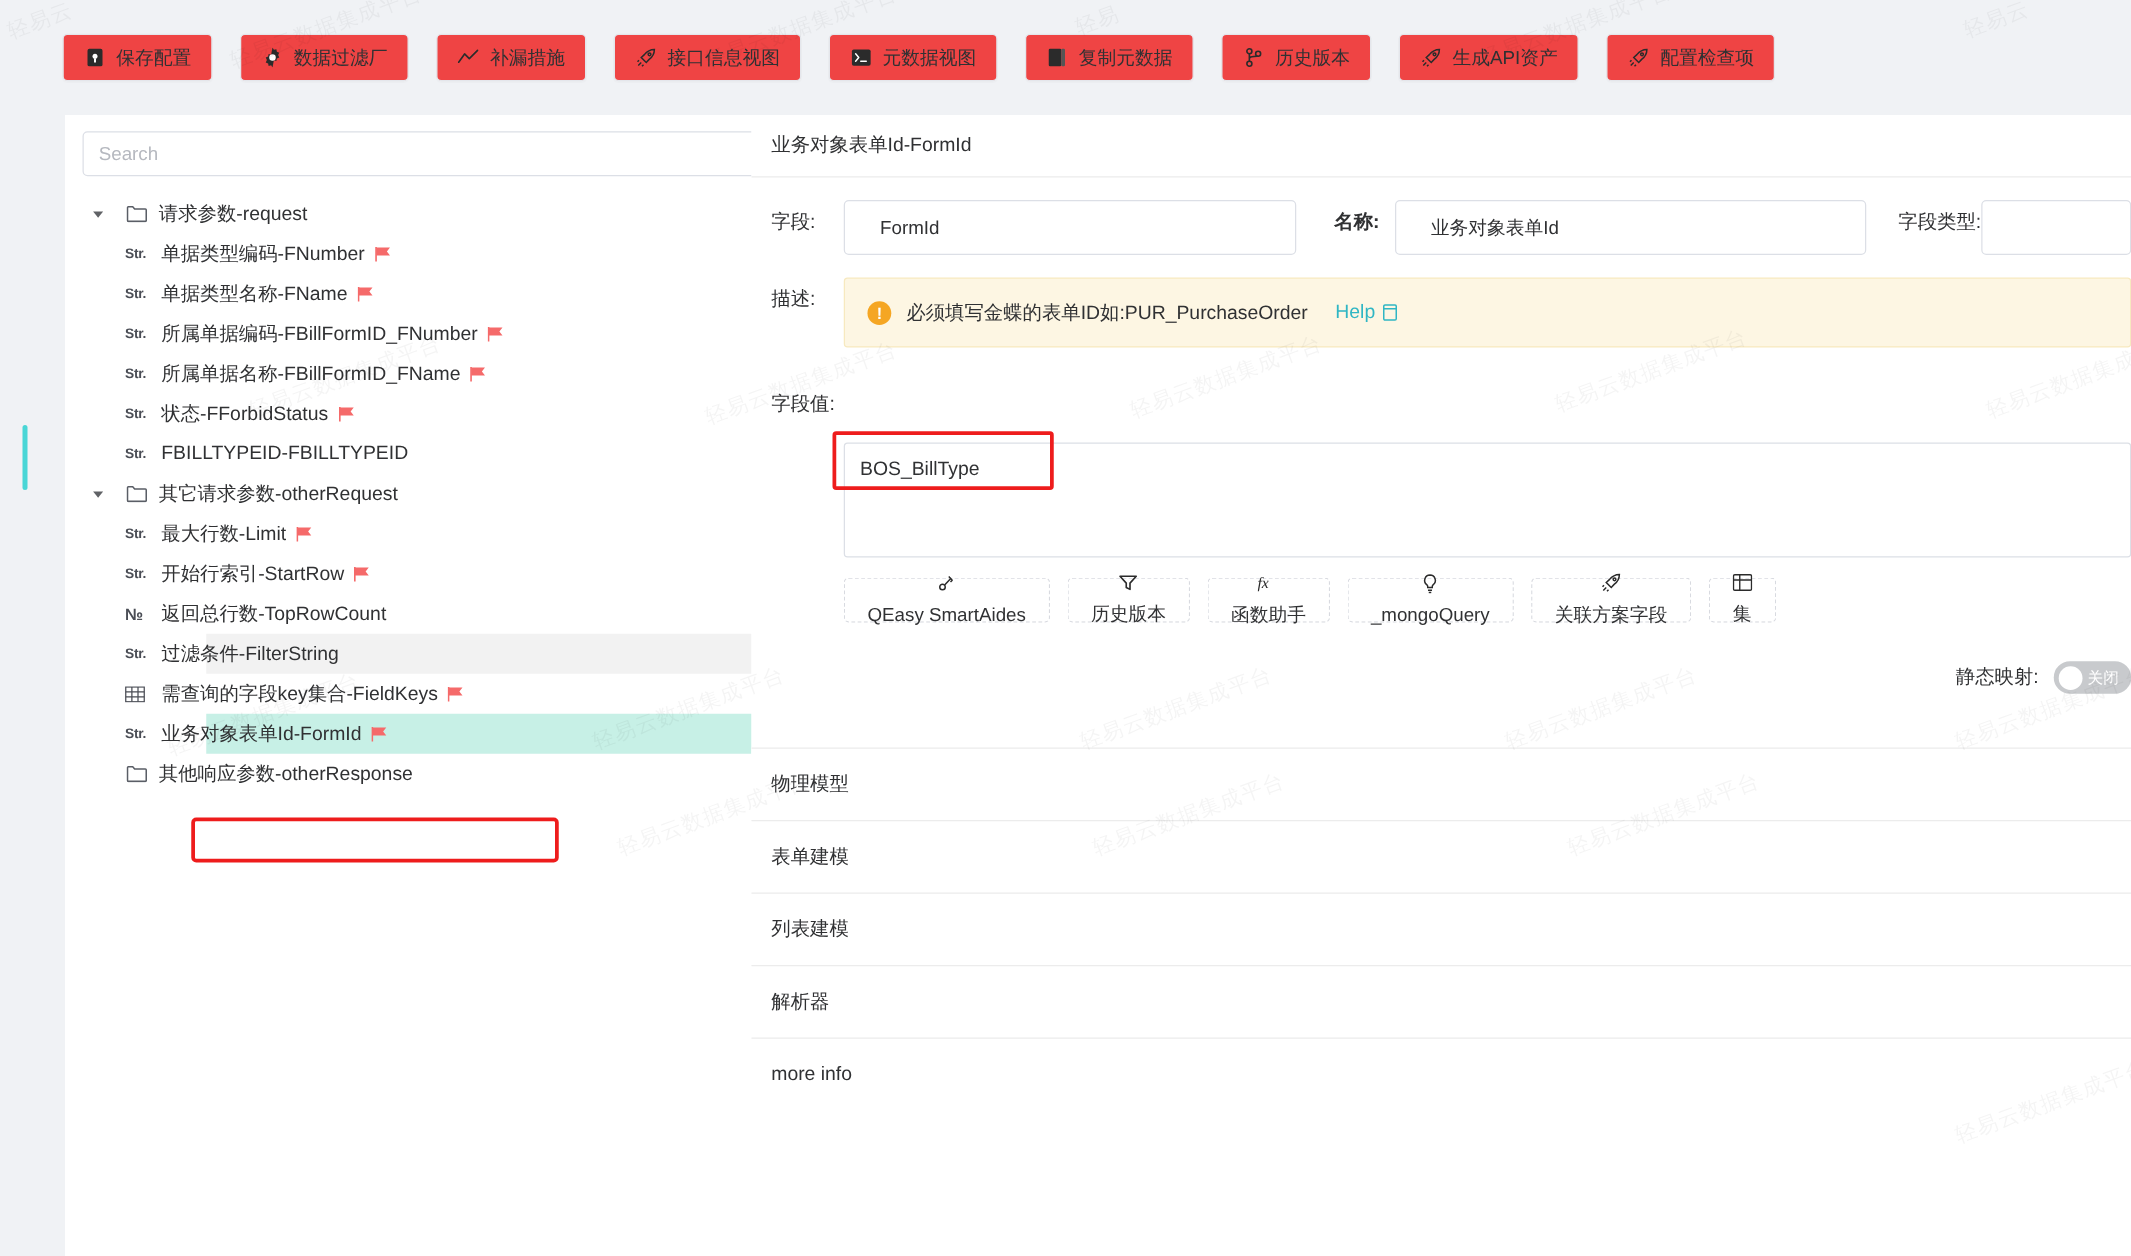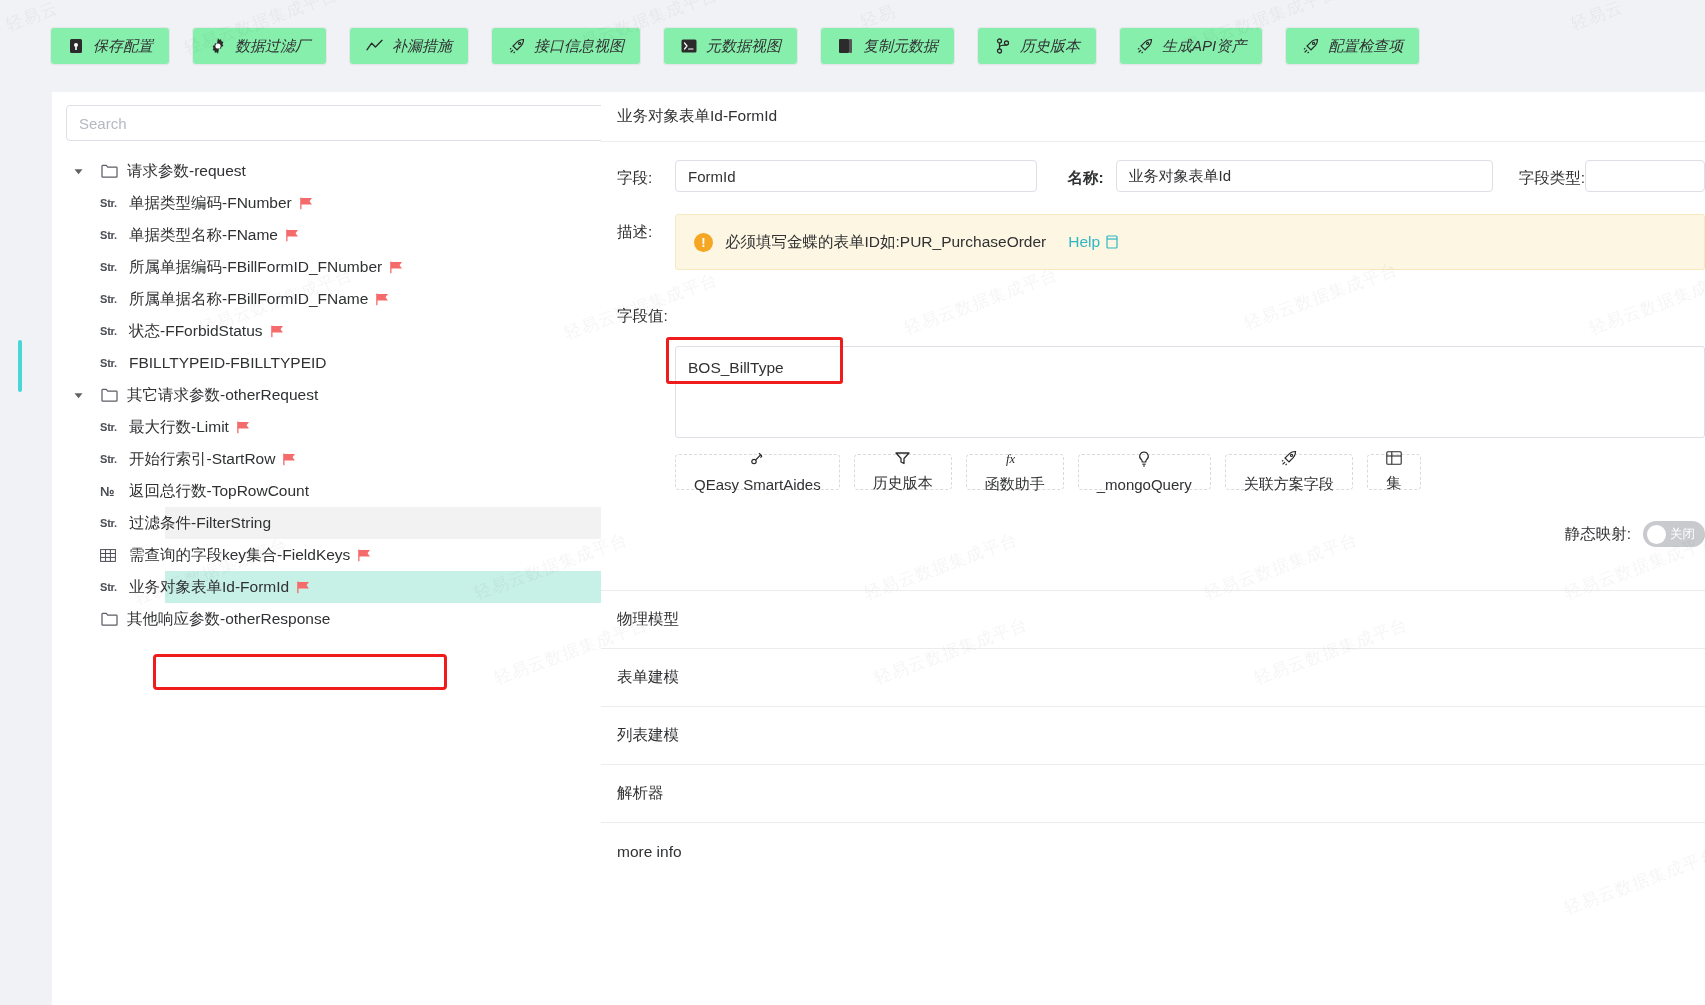--- a/index.html
+++ b/index.html
@@ -33,33 +33,32 @@
     height: 92px;
     background: #f0f2f5;
     display: flex;
     align-items: center;
     padding-left: 50px;
     gap: 22px;
     z-index: 20;
   }
   .tb-btn {
     height: 38px;
-    background: #86efac;
+    background: #ef4444;
     border: 1px solid #e4e6eb;
     border-radius: 4px;
     display: flex;
     align-items: center;
     gap: 9px;
     padding: 0 16px;
     font-size: 15px;
     color: #303133;
     cursor: pointer;
     white-space: nowrap;
     box-shadow: 0 1px 1px rgba(0,0,0,0.02);
-    font-style: italic;
   }
   .tb-ico {
     width: 17px; height: 17px;
     display: inline-flex; align-items: center; justify-content: center;
     flex: 0 0 auto;
   }
   .tb-ico svg { display: block; }
 
   
   .rail {
@@ -209,24 +208,24 @@
   .flabel {
     width: 58px;
     flex: 0 0 auto;
     font-size: 15.5px;
     color: #303133;
     text-align: left;
     line-height: 36px;
     white-space: nowrap;
   }
   .finput {
-    height: 32px;
+    height: 44px;
     border: 1px solid #dcdfe6;
     border-radius: 4px;
-    padding: 0 12px;
+    padding: 0 28px;
     font-size: 15px;
     color: #303133;
     outline: none;
     background: #fff;
     font-family: inherit;
   }
   .finput::placeholder { color: #c0c4cc; }
 
   .desc-box {
     background: #fdf6e3;

